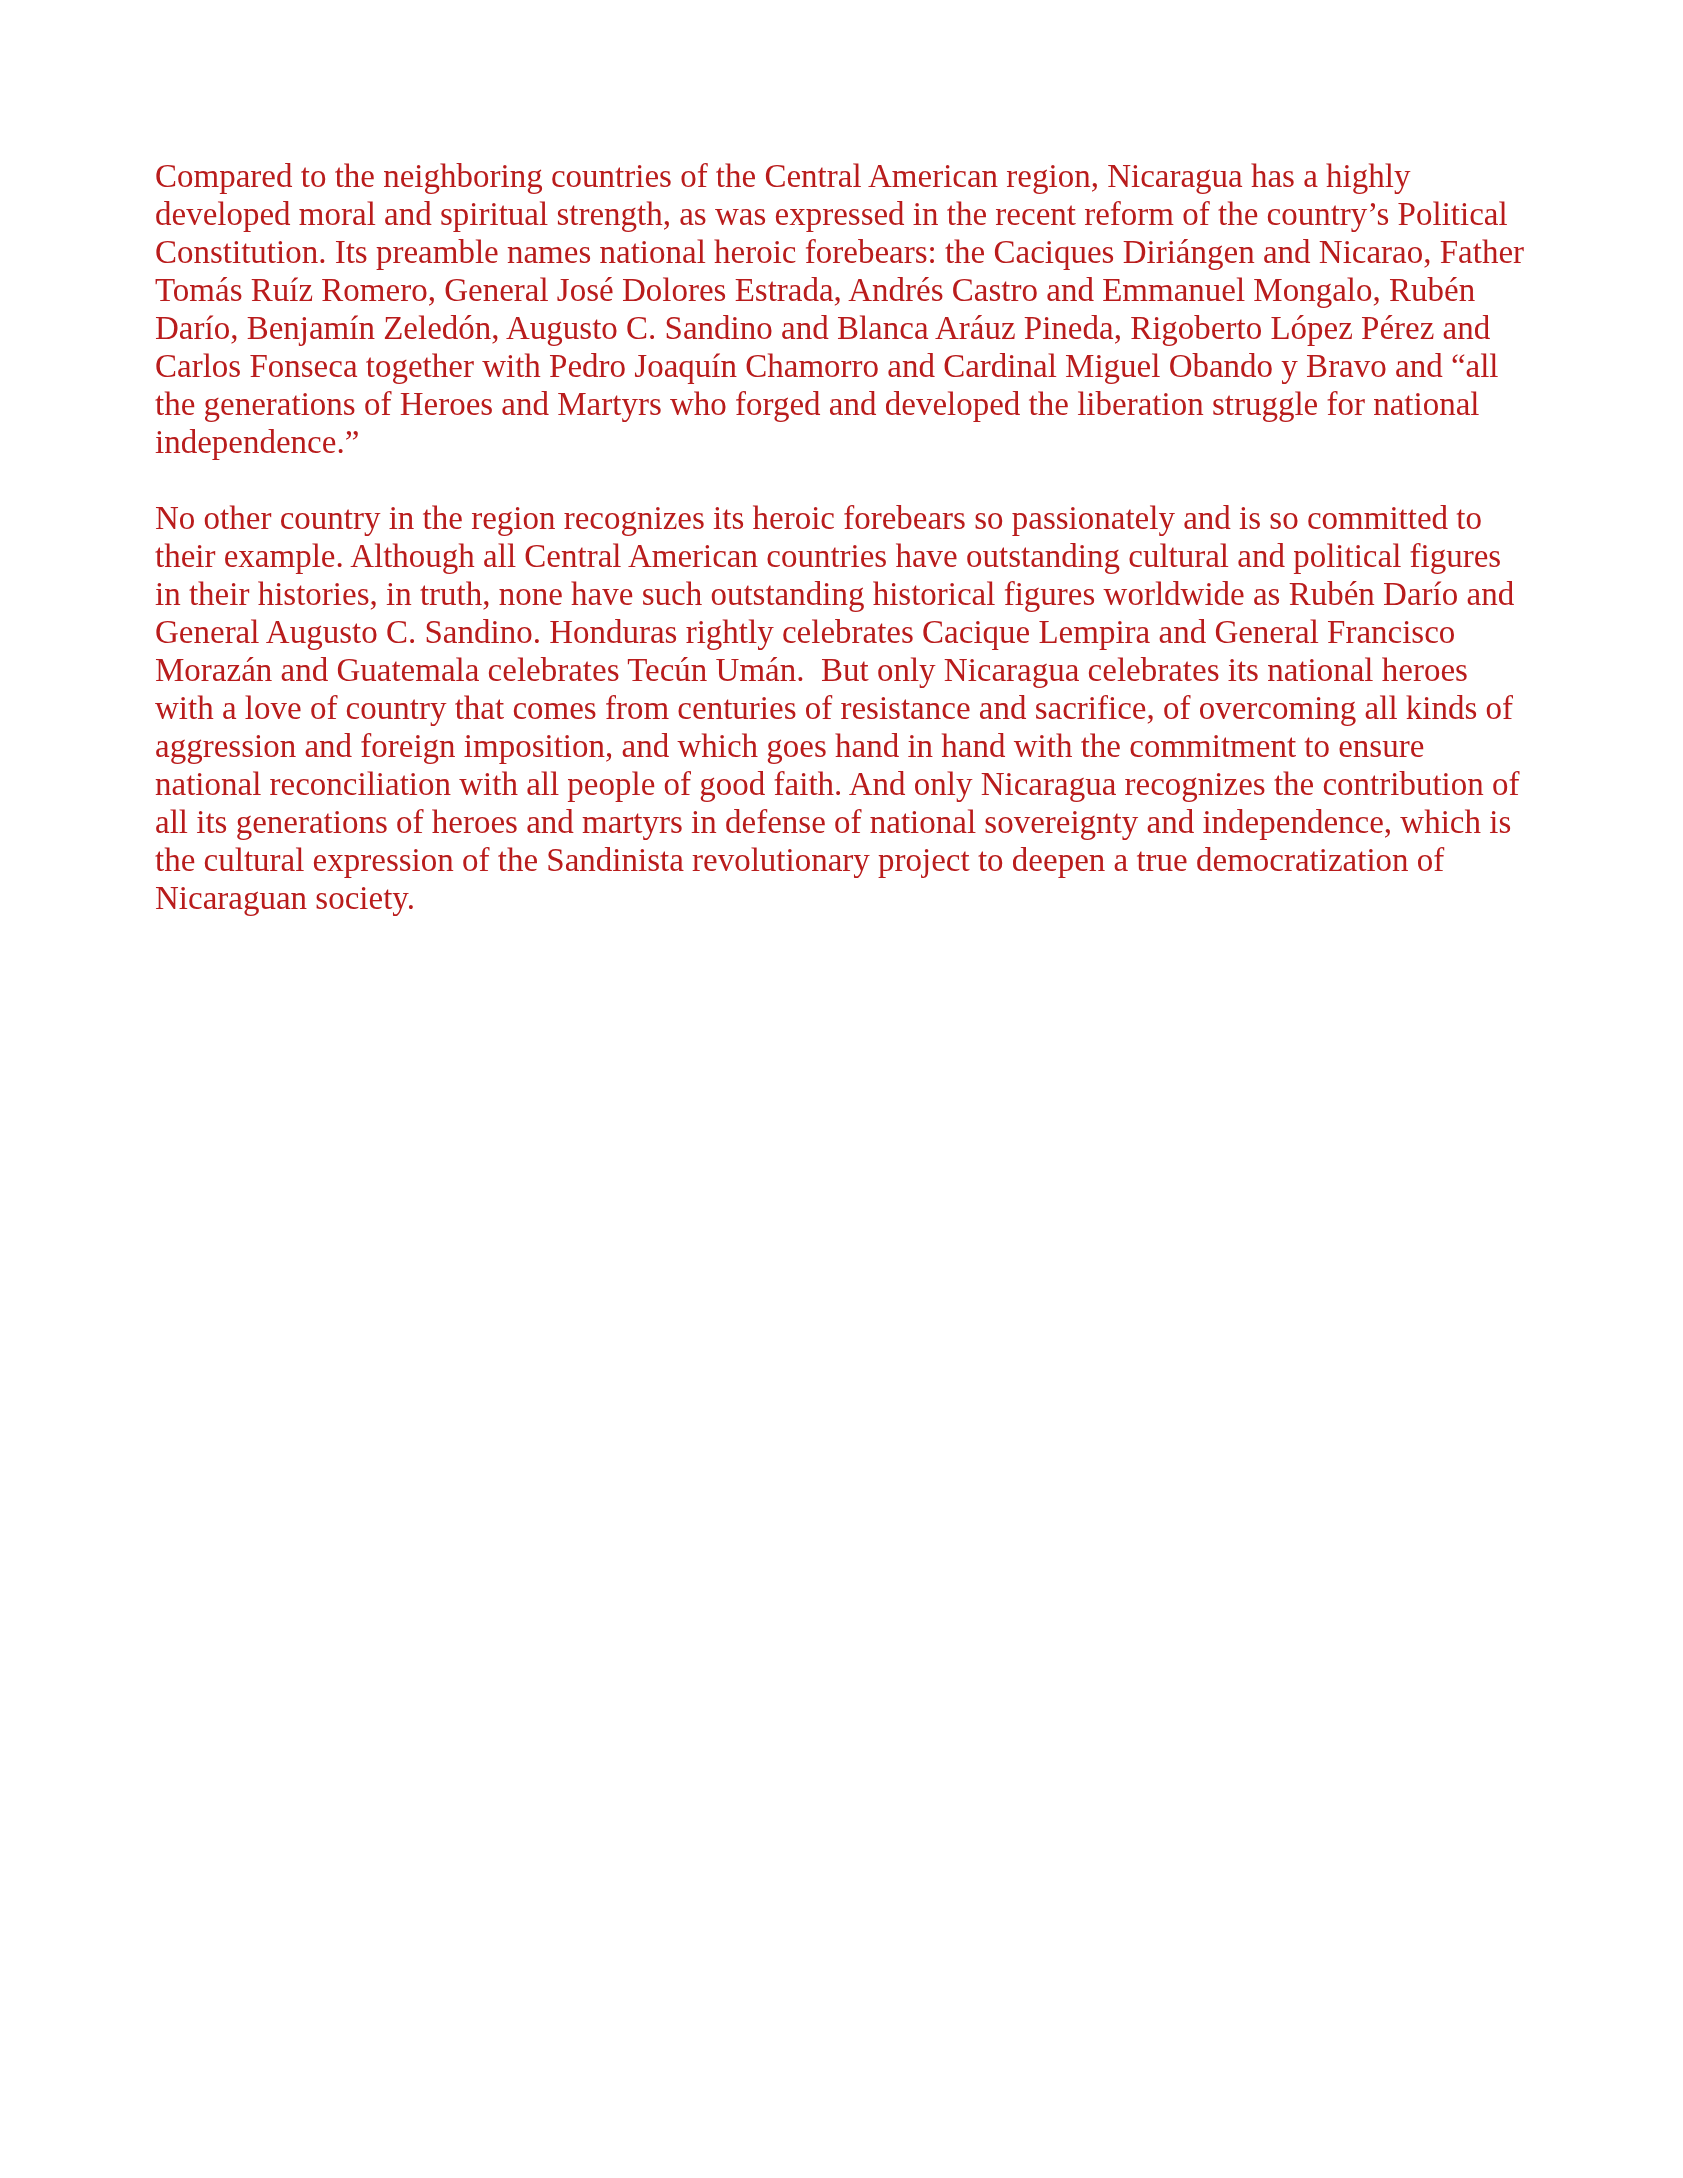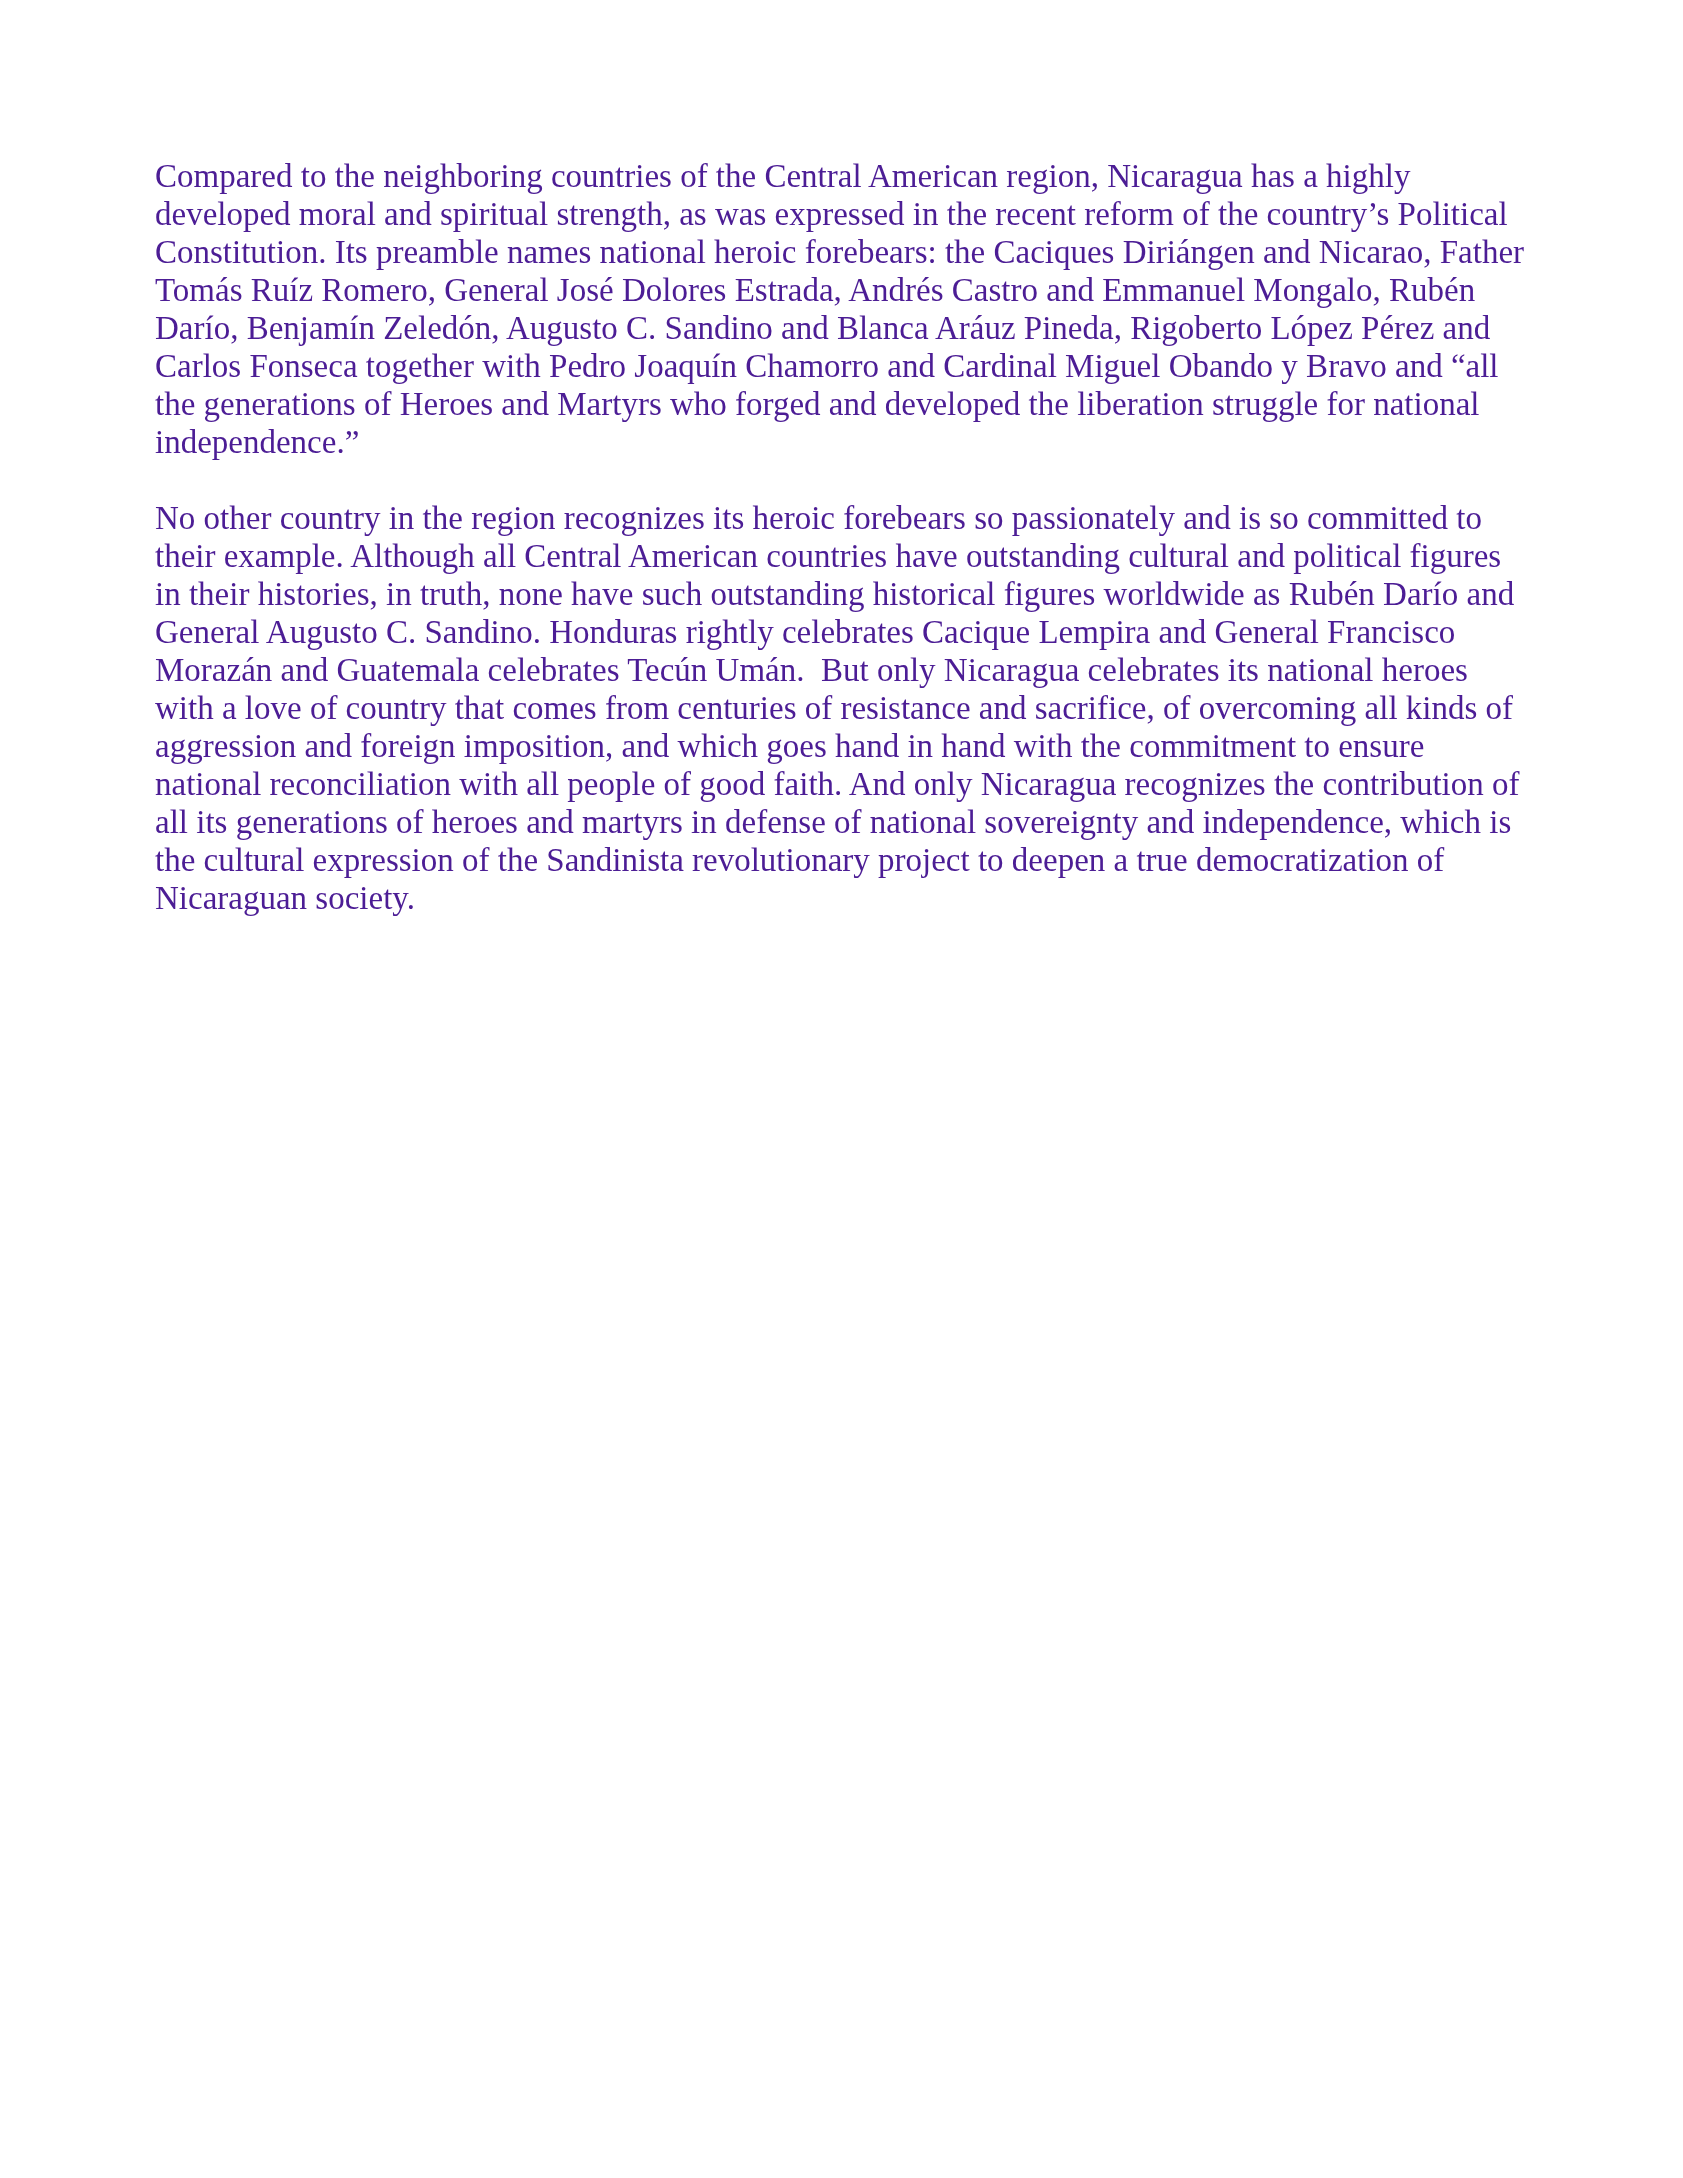--- a/index.html
+++ b/index.html
@@ -12,21 +12,21 @@
     width: 1683px;
     height: 2178px;
     background: #ffffff;
     overflow: hidden;
   }
   .doc-content {
     position: absolute;
     left: 155px;
     top: 157px;
     width: 1378px;
-    color: #4c1d95;
+    color: #b91c1c;
     font-family: "Liberation Serif", "DejaVu Serif", serif;
     font-size: 33px;
     line-height: 38px;
     text-align: left;
   }
   .doc-content p {
     margin: 0 0 38px 0;
     white-space: pre-wrap;
   }
 </style>

